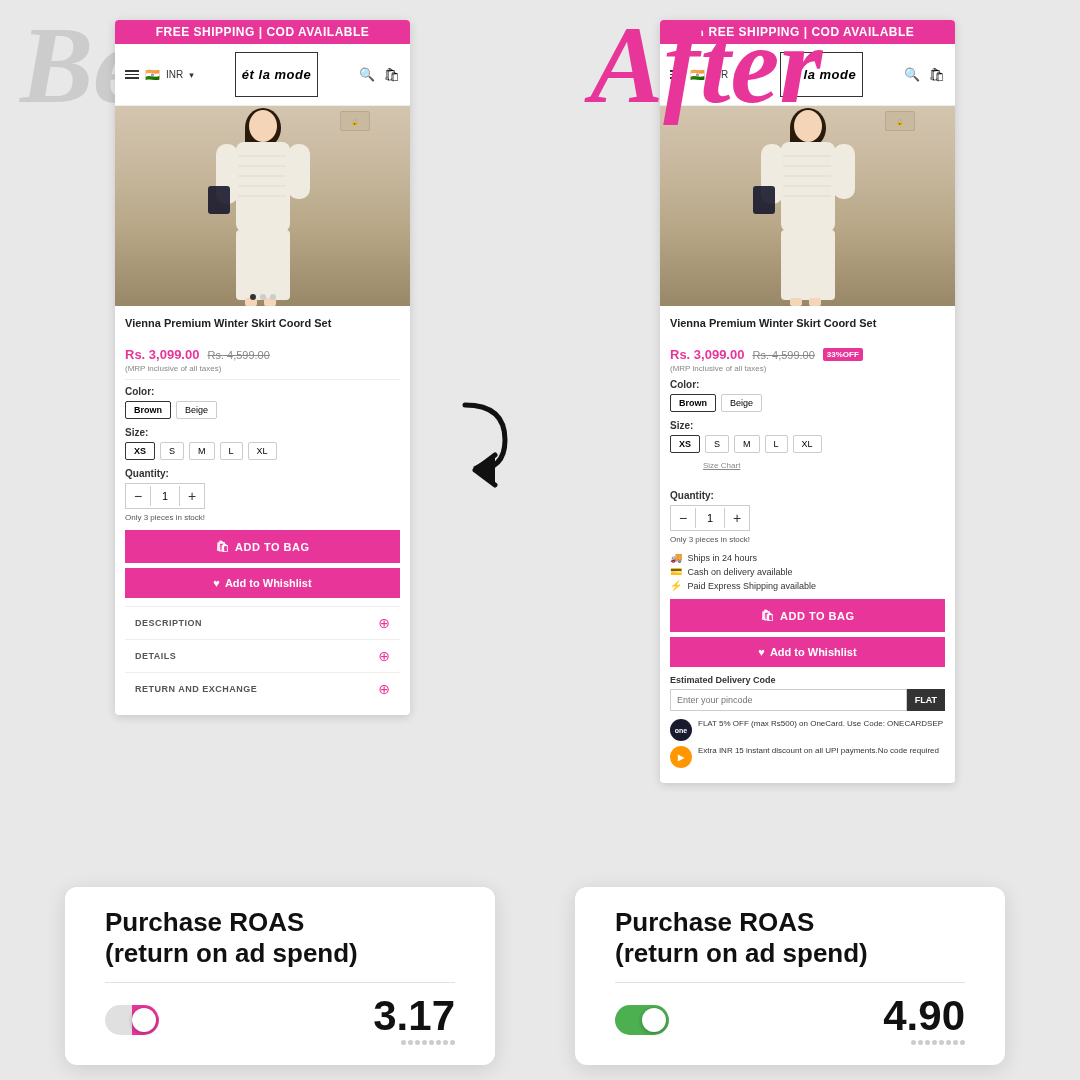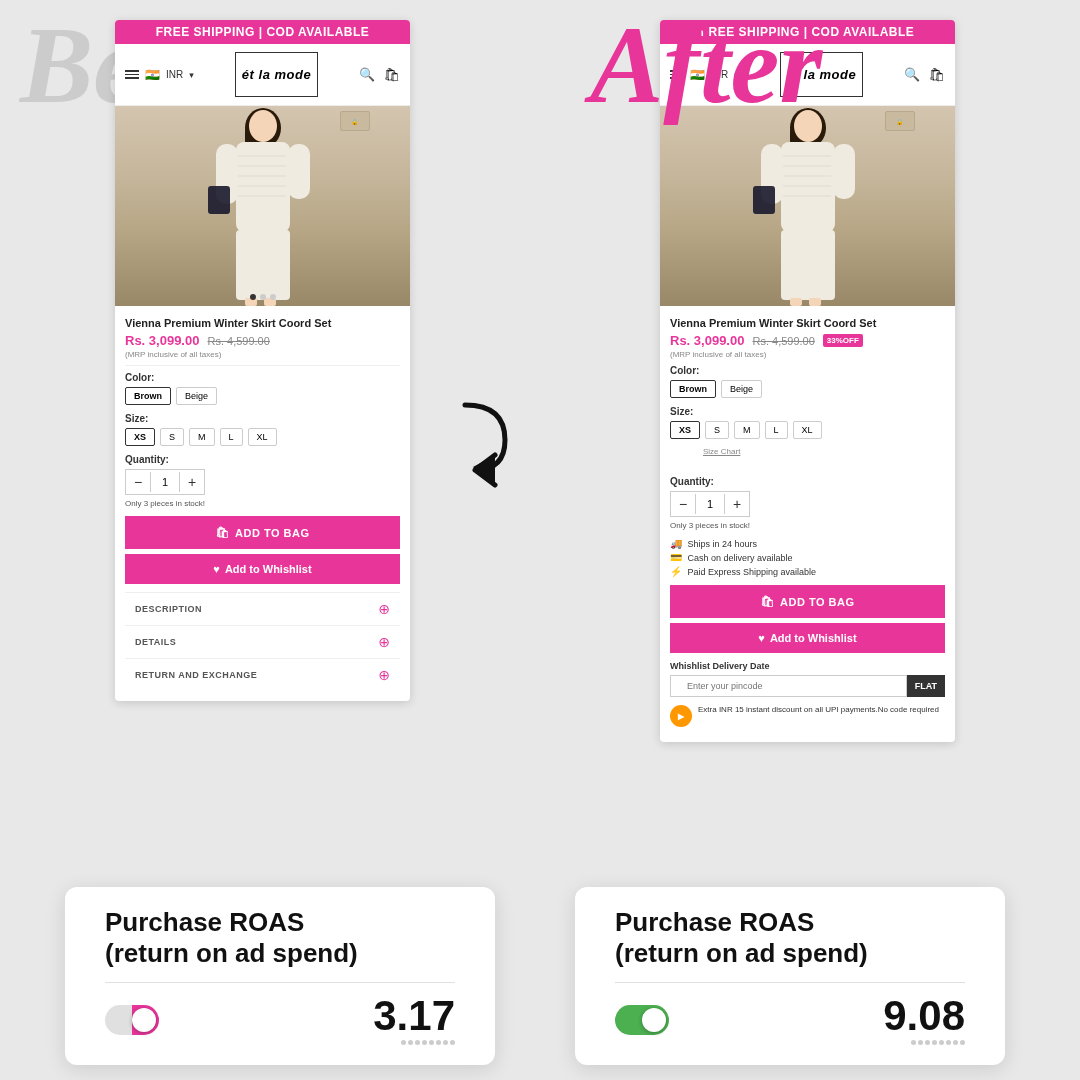--- a/index.html
+++ b/index.html
@@ -128,21 +128,21 @@
       background: #ccc;
     }
     .img-dot.active { background: #333; }
 
     
     .product-info { padding: 10px; }
     .product-title {
       font-size: 11px;
       color: #222;
       font-weight: 600;
-      margin-bottom: 3px;
+      margin-bottom: 17px;
       line-height: 1.3;
     }
     .price-row {
       display: flex;
       align-items: center;
       gap: 8px;
       margin-bottom: 2px;
       flex-wrap: wrap;
     }
     .price-current {
@@ -277,21 +277,21 @@
       margin-bottom: 8px;
     }
 
     
     .delivery-section { margin-bottom: 8px; }
     .delivery-label { font-size: 9px; color: #333; font-weight: 600; margin-bottom: 4px; }
     .pincode-row { display: flex; gap: 0; }
     .pincode-input {
       flex: 1;
       border: 1px solid #ccc;
-      padding: 5px 16px;
+      padding: 5px 6px;
       font-size: 9px;
       outline: none;
     }
     .check-btn {
       background: #333;
       color: white;
       border: none;
       padding: 5px 8px;
       font-size: 9px;
       font-weight: 700;
@@ -637,27 +637,31 @@
     <button class="btn-add-to-bag">
       <span>🛍</span>
       <span>ADD TO BAG</span>
     </button>
     <button class="btn-wishlist">
       <span>♥</span>
       <span>Add to Whishlist</span>
     </button>
 
     <div class="delivery-section">
-      <div class="delivery-label">Whishlist Delivery Date</div>
+      <div class="delivery-label">Estimated Delivery Code</div>
       <div class="pincode-row">
         <input class="pincode-input" type="text" placeholder="Enter your pincode" style="">
         <button class="check-btn">FLAT</button>
       </div>
     </div>
 
+    <div class="offer-row">
+      <div class="offer-logo one">one</div>
+      <div class="offer-text">FLAT 5% OFF (max Rs500) on OneCard. Use Code: ONECARDSEP</div>
+    </div>
     <div class="offer-row">
       <div class="offer-logo upi">▶</div>
       <div class="offer-text">Extra INR 15 instant discount on all UPI payments.No code required</div>
     </div>
   </div>
 </div>
 
 <div class="roas-card roas-card-before">
   <div class="roas-title">Purchase ROAS<br>(return on ad spend)</div>
   <div class="roas-divider"></div>
@@ -682,21 +686,21 @@
 </div>
 
 <div class="roas-card roas-card-after">
   <div class="roas-title">Purchase ROAS<br>(return on ad spend)</div>
   <div class="roas-divider"></div>
   <div class="roas-bottom">
     <div class="toggle-track on">
       <div class="toggle-thumb on"></div>
     </div>
     <div>
-      <div class="roas-value">9.08</div>
+      <div class="roas-value">4.90</div>
       <div class="roas-dots">
         <div class="roas-dot"></div>
         <div class="roas-dot"></div>
         <div class="roas-dot"></div>
         <div class="roas-dot"></div>
         <div class="roas-dot"></div>
         <div class="roas-dot"></div>
         <div class="roas-dot"></div>
         <div class="roas-dot"></div>
       </div>

